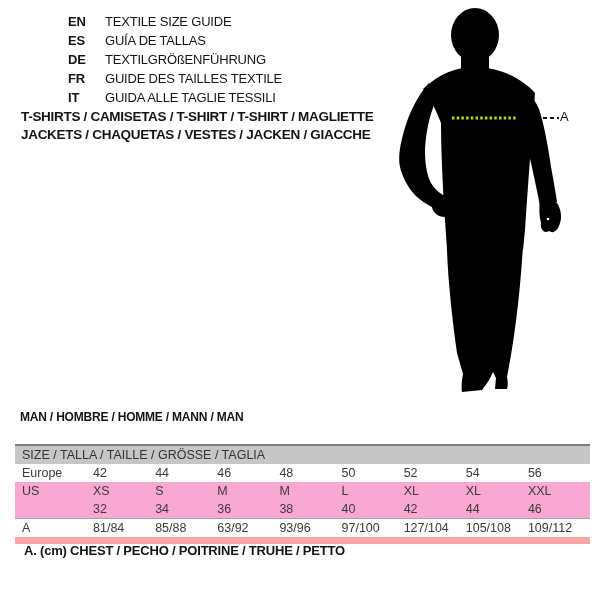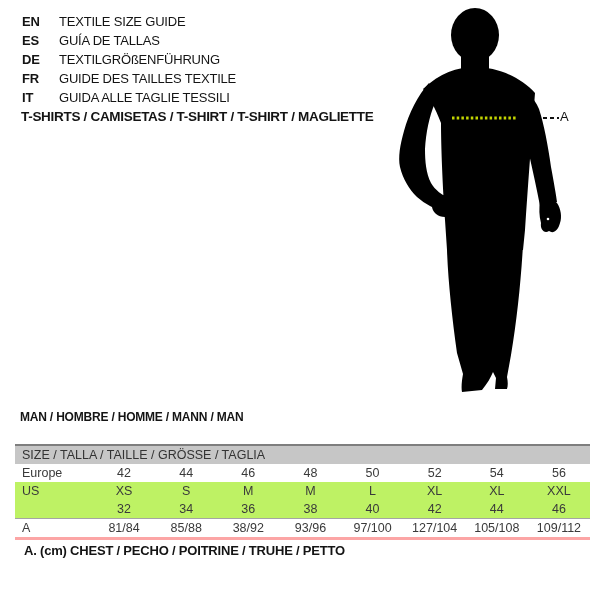--- a/index.html
+++ b/index.html
@@ -3,44 +3,44 @@
 <meta charset="utf-8">
 <style>
   * { margin:0; padding:0; box-sizing:border-box; }
   html,body { width:600px; height:600px; background:#fff; }
   .page {
     position:relative; width:600px; height:600px; background:#fff;
     font-family:"Liberation Sans", sans-serif; color:#141414; overflow:hidden;
   }
   
   .lang-block { position:absolute; left:22px; top:12px; }
-  .lang-row { display:flex; height:19px; align-items:center; }
+  .lang-row { display:flex; height:19px; align-items:center;margin-left:46px; }
   .lang-code { width:37px; font-weight:700; font-size:13px; letter-spacing:-0.2px; }
   .lang-text { font-weight:400; font-size:13px; letter-spacing:-0.2px; white-space:nowrap; }
   
   .cat-block { position:absolute; left:21px; top:108px; font-weight:700;
                font-size:13.5px; line-height:18px; letter-spacing:-0.3px; white-space:nowrap; }
   
   .figure-wrap { position:absolute; left:395px; top:5px; width:185px; height:392px; }
   .figure-wrap svg { width:100%; height:100%; display:block; }
   .measure-label { position:absolute; left:560px; top:109px; font-size:13px; font-weight:400; color:#111; }
   
   .section-title { position:absolute; left:20px; top:410px; font-weight:700;
                    font-size:12px; letter-spacing:-0.2px; white-space:nowrap; }
   
   .size-table-wrap { position:absolute; left:15px; top:444px; width:575px;
-                     border-top:2px solid #7e7e7e; border-bottom:3px solid #fca5a5; }
+                     border-top:2px solid #7e7e7e; border-bottom:7px solid #fca5a5; }
   .size-table-header { height:18px; line-height:18px; background:#c6c6c6;
                        padding-left:7px; font-size:12.5px; color:#333; }
   table.size-table { width:100%; border-collapse:collapse; table-layout:fixed;
                      font-size:12.5px; color:#3a3a3a; }
-  table.size-table td { height:18px; line-height:18px; text-align:center; padding:0; }
+  table.size-table td { height:18px; line-height:18px; padding:0; }
   table.size-table td.row-label { text-align:left; padding-left:7px;margin-top:48px; }
   table.size-table col.label-col { width:78px; }
-  tr.band { background:#bef264; }
+  tr.band { background:#f9a8d4; }
   tr.last-row { border-top:1px solid #a5a5a5; }
   
   .footnote { position:absolute; left:24px; top:543px; font-weight:700;
               font-size:13px; letter-spacing:-0.2px; white-space:nowrap; }
 </style>
 </head>
 <body>
 
 <div class="page">
 
@@ -62,20 +62,21 @@
       <span class="lang-text">GUIDE DES TAILLES TEXTILE</span>
     </div>
     <div class="lang-row">
       <span class="lang-code">IT</span>
       <span class="lang-text">GUIDA ALLE TAGLIE TESSILI</span>
     </div>
   </div>
 
   <div class="cat-block">
     <div>T-SHIRTS / CAMISETAS / T-SHIRT / T-SHIRT / MAGLIETTE</div>
+    <div>JACKETS / CHAQUETAS / VESTES / JACKEN / GIACCHE</div>
   </div>
 
   <div class="figure-wrap">
     <svg viewBox="0 0 185 392" xmlns="http://www.w3.org/2000/svg">
       <g fill="#000000">
         <ellipse cx="80" cy="30" rx="24" ry="27"></ellipse>
         <rect x="66" y="42" width="28" height="30"></rect>
         <path d="M28 84 C45 68 62 62 80 62 C102 62 126 72 140 88 C136 140 133 180 130 225 L128 245 L52 245 L50 215 C47 170 46 135 46 118 C40 103 34 91 28 84 Z"></path>
         <path d="M116 76 C129 82 139 92 144 104 C149 119 153 141 156 162 C159 178 161 190 162 197 L145 201 C142 185 138 167 134 149 C130 131 124 112 116 96 Z"></path>
         <path d="M145 196 C150 193 158 193 162 198 C166 204 167 212 165 218 C163 226 158 229 154 226 C149 229 145 224 146 218 C144 211 144 203 145 196 Z"></path>
@@ -137,21 +138,21 @@
           <td>38</td>
           <td>40</td>
           <td>42</td>
           <td>44</td>
           <td>46</td>
         </tr>
         <tr class="last-row">
           <td class="row-label">A</td>
           <td>81/84</td>
           <td>85/88</td>
-          <td>38/92</td>
+          <td>63/92</td>
           <td>93/96</td>
           <td>97/100</td>
           <td>127/104</td>
           <td>105/108</td>
           <td>109/112</td>
         </tr>
       </tbody>
     </table>
   </div>
 

